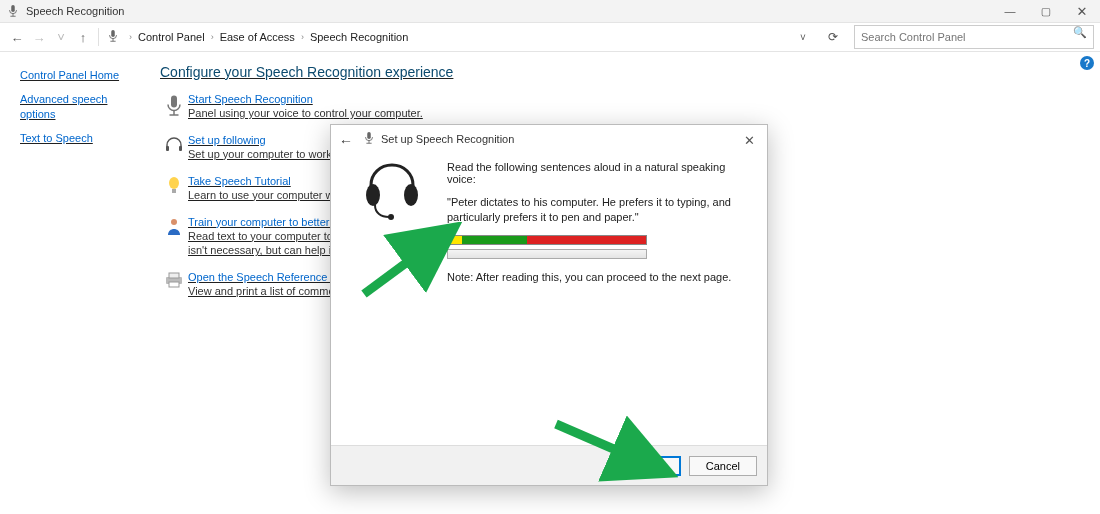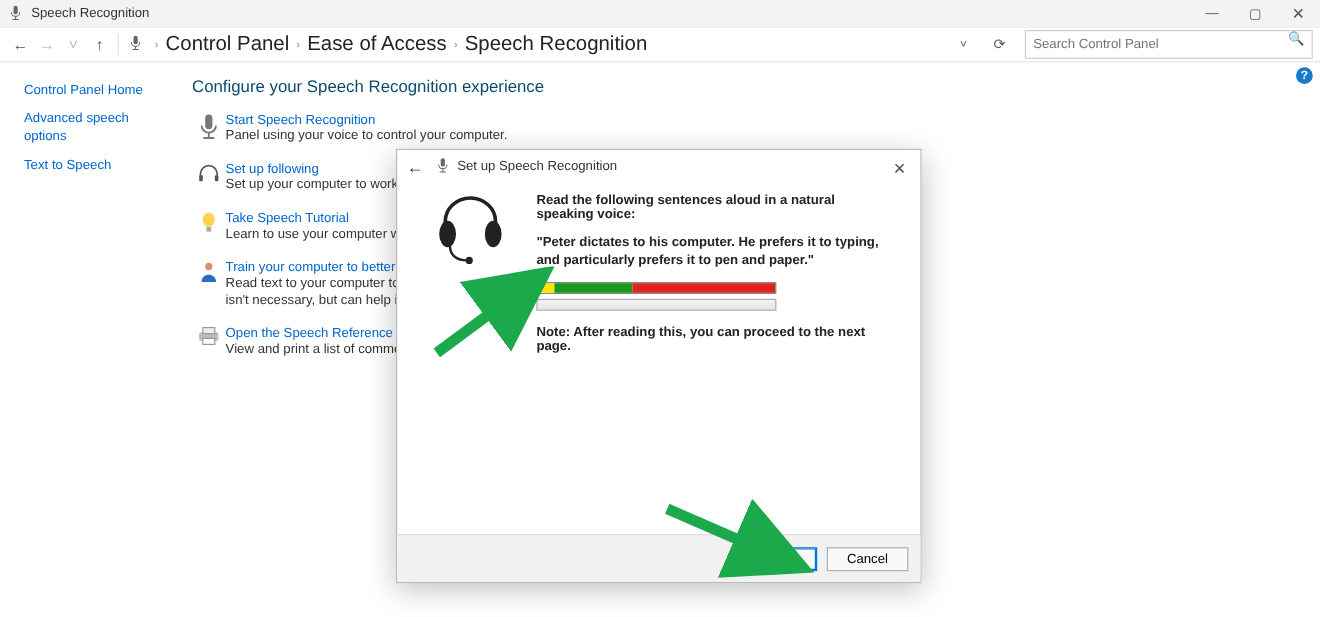--- a/index.html
+++ b/index.html
@@ -13,31 +13,31 @@
   .win-controls div { width: 36px; height: 22px; display: flex; align-items: center; justify-content: center; color: #555; font-size: 11px; }
   .win-controls .x { font-size: 13px; }
 
   
   .toolbar { height: 30px; border-top: 1px solid #e4e4e4; border-bottom: 1px solid #e4e4e4; display: flex; align-items: center; padding: 0 6px; }
   .toolbar .navbtn { width: 22px; height: 22px; display: flex; align-items: center; justify-content: center; color: #555; font-size: 13px; }
   .toolbar .navbtn.disabled { color: #bbb; }
   .toolbar .sep { width: 1px; height: 18px; background: #e0e0e0; margin: 0 4px; }
   .breadcrumbs { display: flex; align-items: center; flex: 1; padding-left: 4px;}
   .breadcrumbs .bc-mic { width:14px; margin-right:6px;}
-  .breadcrumbs .crumb { font-size: 17px; color: #222; padding: 2px 4px; }
+  .breadcrumbs .crumb { font-size: 11px; color: #222; padding: 2px 4px; }
   .breadcrumbs .chev { color: #888; font-size: 9px; padding: 0 2px; }
   .toolbar .right { display: flex; align-items: center; gap:6px; }
   .toolbar .dropdown-chev { color:#555; font-size:10px; padding:4px 8px;}
   .toolbar .refresh { color:#555; font-size:12px; padding:4px 8px;}
   .searchbox { width: 240px; height: 24px; border: 1px solid #ccc; margin-left: 8px; display: flex; padding: 0 6px; }
   .searchbox input { border: none; outline: none; flex: 1; font-size: 11px; color: #666; background: transparent; }
   .searchbox .sicon { color: #888; font-size: 11px; }
 
   
-  .content { display: flex; height: calc(514px - 52px); position: relative; }
+  .content { display: flex; height: calc(514px - 52px); position: relative; text-decoration: underline; }
   .sidebar { width: 150px; padding: 16px 10px 0 20px; }
   .sidebar a { display: block; font-size: 11px; color: #0066cc; text-decoration: none; margin-bottom: 10px; line-height: 1.3; }
 
   .main { flex: 1; padding: 12px 24px 0 10px; position: relative; }
   .main h1 { font-size: 14px; font-weight: 400; color: #0c4a6e; margin-bottom: 12px; }
   .item { display: flex; margin-bottom: 12px; }
   .item .icon-col { width: 28px; display:flex; justify-content:center; padding-top:2px;}
   .item .text-col { flex: 1; }
   .item .link { font-size: 11px; color: #0066cc; text-decoration: none; }
   .item .desc { font-size: 11px; color: #333; line-height: 1.35; }
@@ -47,21 +47,21 @@
 
   
   .wizard { position: absolute; left: 330px; top: 124px; width: 438px; height: 362px; background: #fff; border: 1px solid #bbb; box-shadow: 0 6px 24px rgba(0,0,0,0.25); display:flex; flex-direction:column; }
   .wizard .w-titlebar { height: 28px; display: flex; align-items: center; padding: 0 8px; position: relative; }
   .wizard .w-back { font-size: 14px; color: #333; width: 20px; }
   .wizard .w-mic { width:14px; margin:0 4px;}
   .wizard .w-title { font-size: 11px; color: #333; }
   .wizard .w-close { position: absolute; right: 6px; top: 6px; font-size: 13px; color: #555; padding:2px 6px;}
   .wizard .w-body { flex:1; padding: 8px 30px 0 30px; }
   .wizard .w-heading { font-size: 13px; color: #003a9b; margin-bottom: 16px; }
-  .wizard .w-row { display: flex; font-weight: bold; }
+  .wizard .w-row { display: flex; }
   .wizard .headset-col { width: 86px; }
   .wizard .text-col2 { flex:1; font-size: 11px; color: #222; }
   .wizard .instr { margin-bottom: 10px; }
   .wizard .quote { margin-bottom: 10px; line-height:1.35;}
   .meter { height: 10px; width: 200px; display: flex; border:1px solid #888; margin-bottom:4px;}
   .meter .m-y { background: #ffe600; }
   .meter .m-g { background: #1a9a1a; }
   .meter .m-r { background: #d22; }
   .meter2 { height: 10px; width: 200px; border:1px solid #aaa; background: linear-gradient(#f4f4f4,#e4e4e4); margin-bottom:12px;}
   .note { font-size: 11px; color: #222; }

